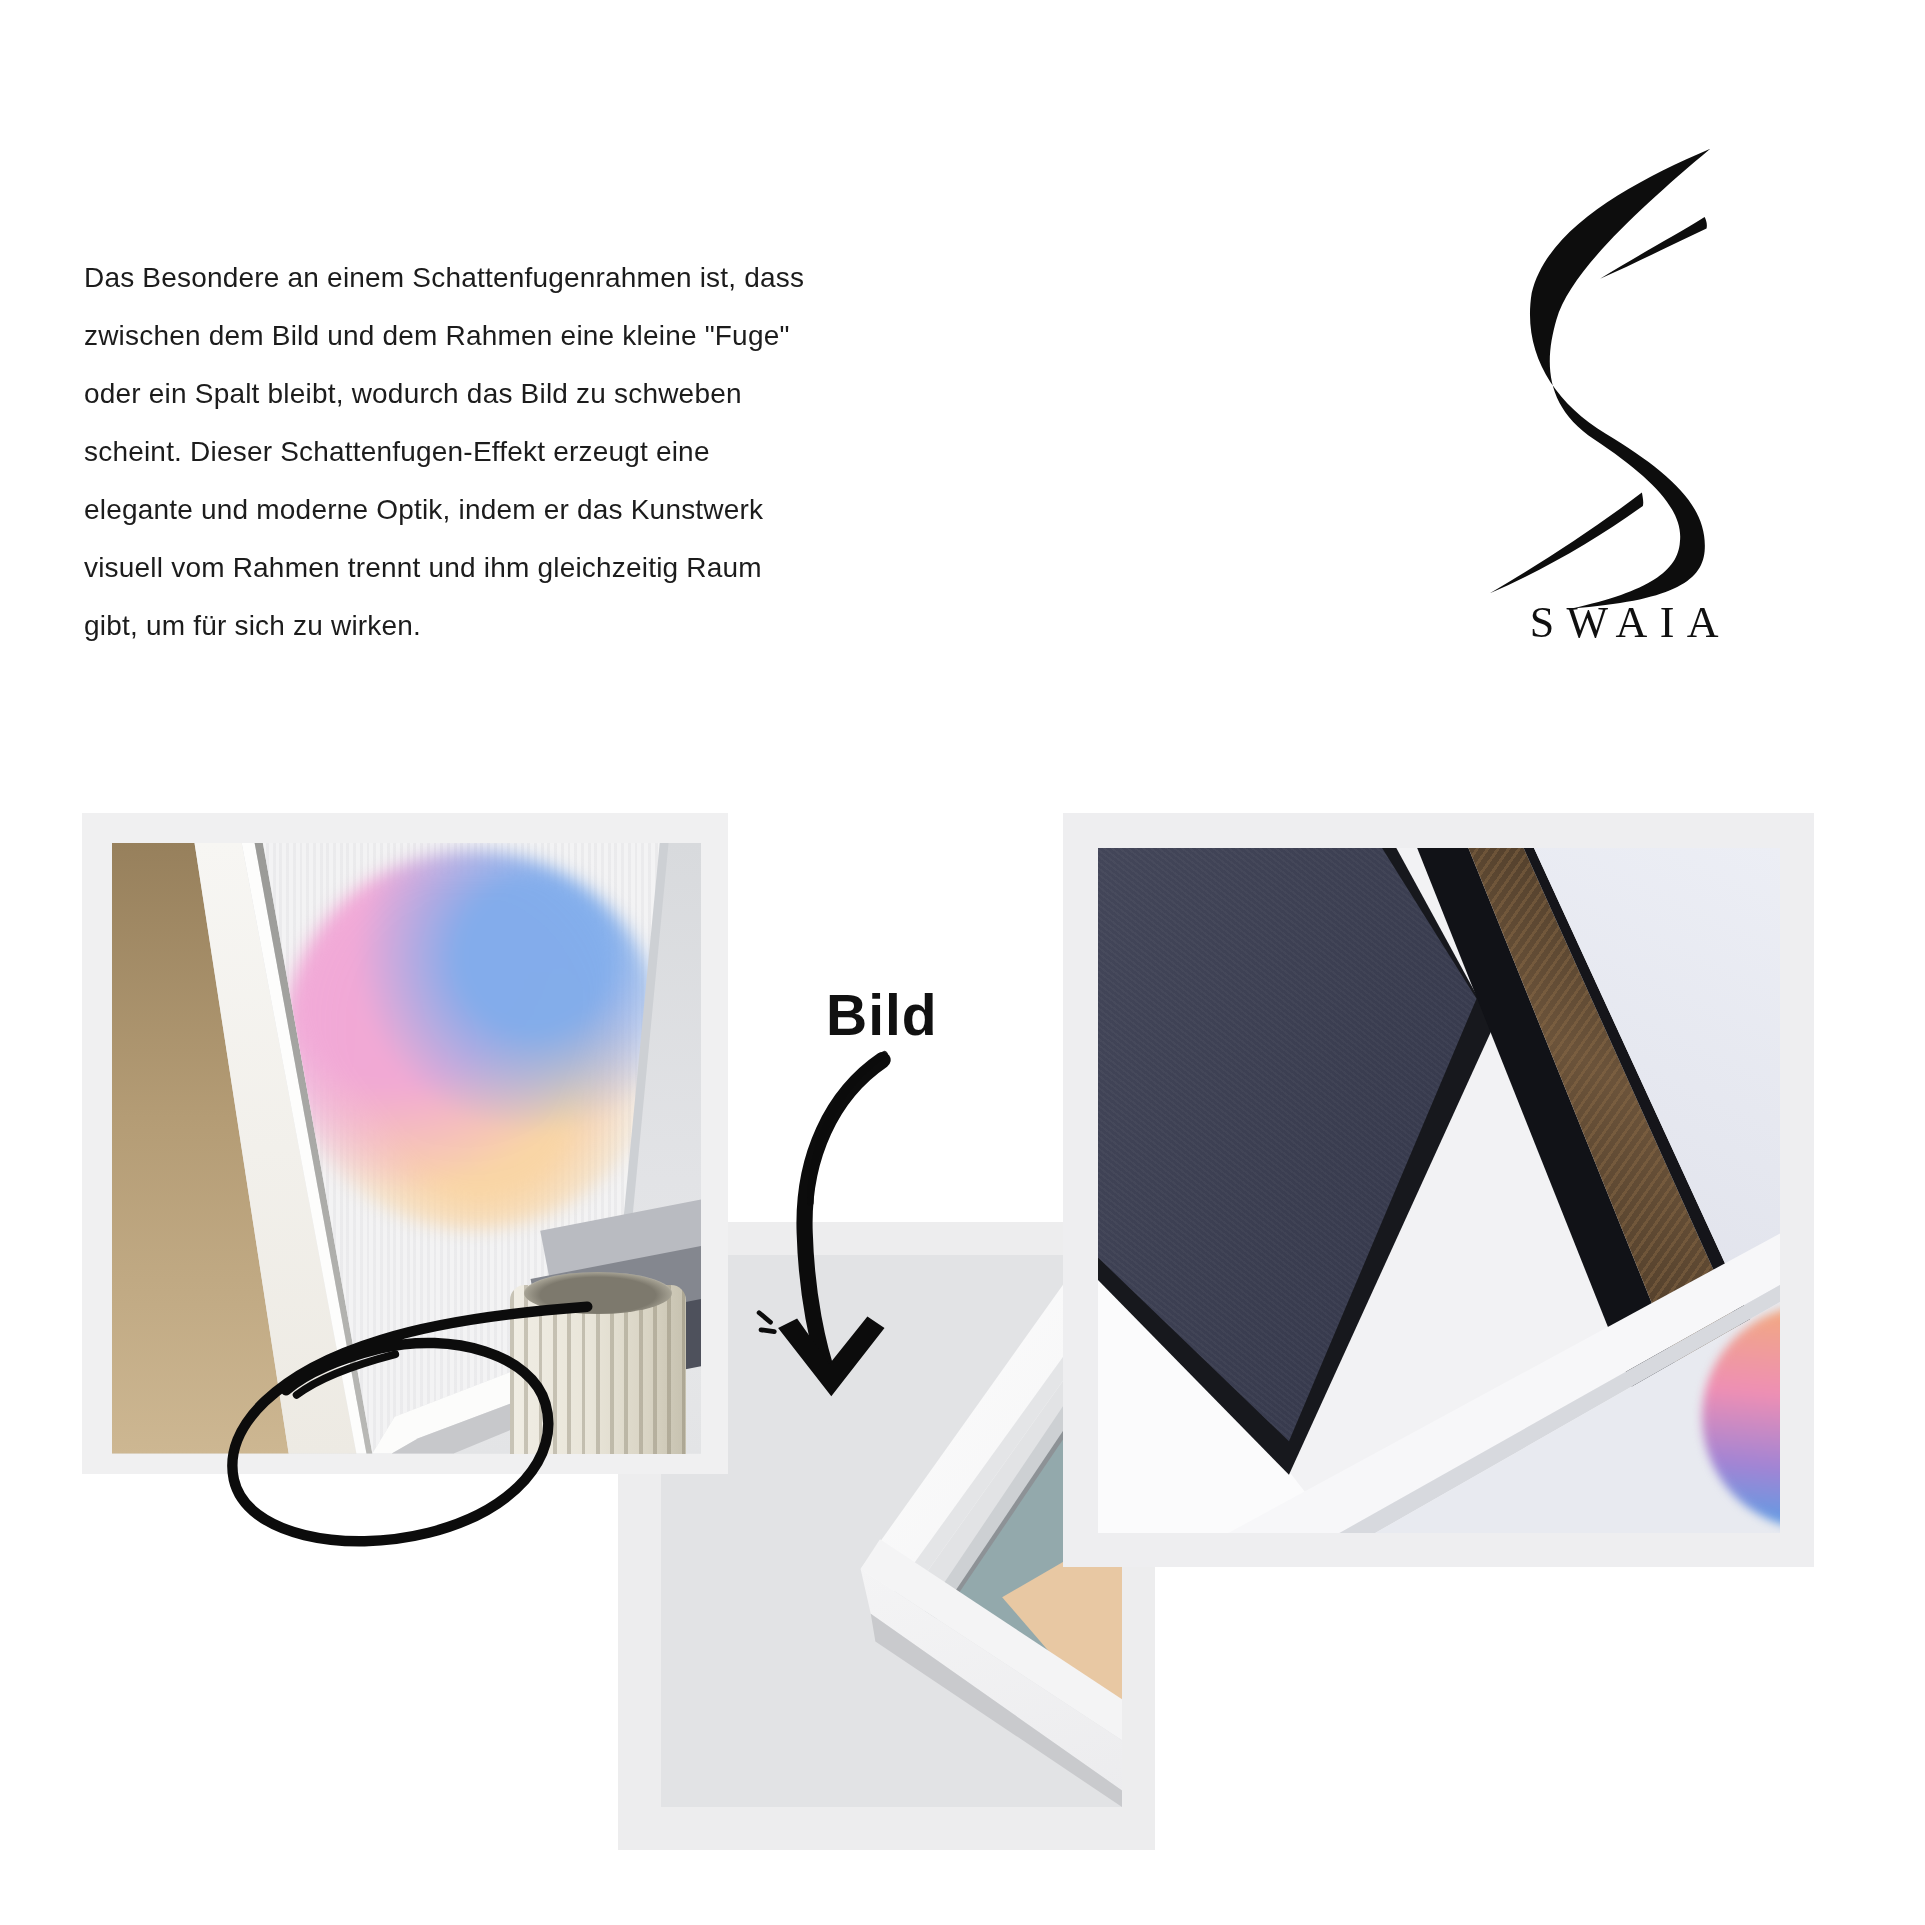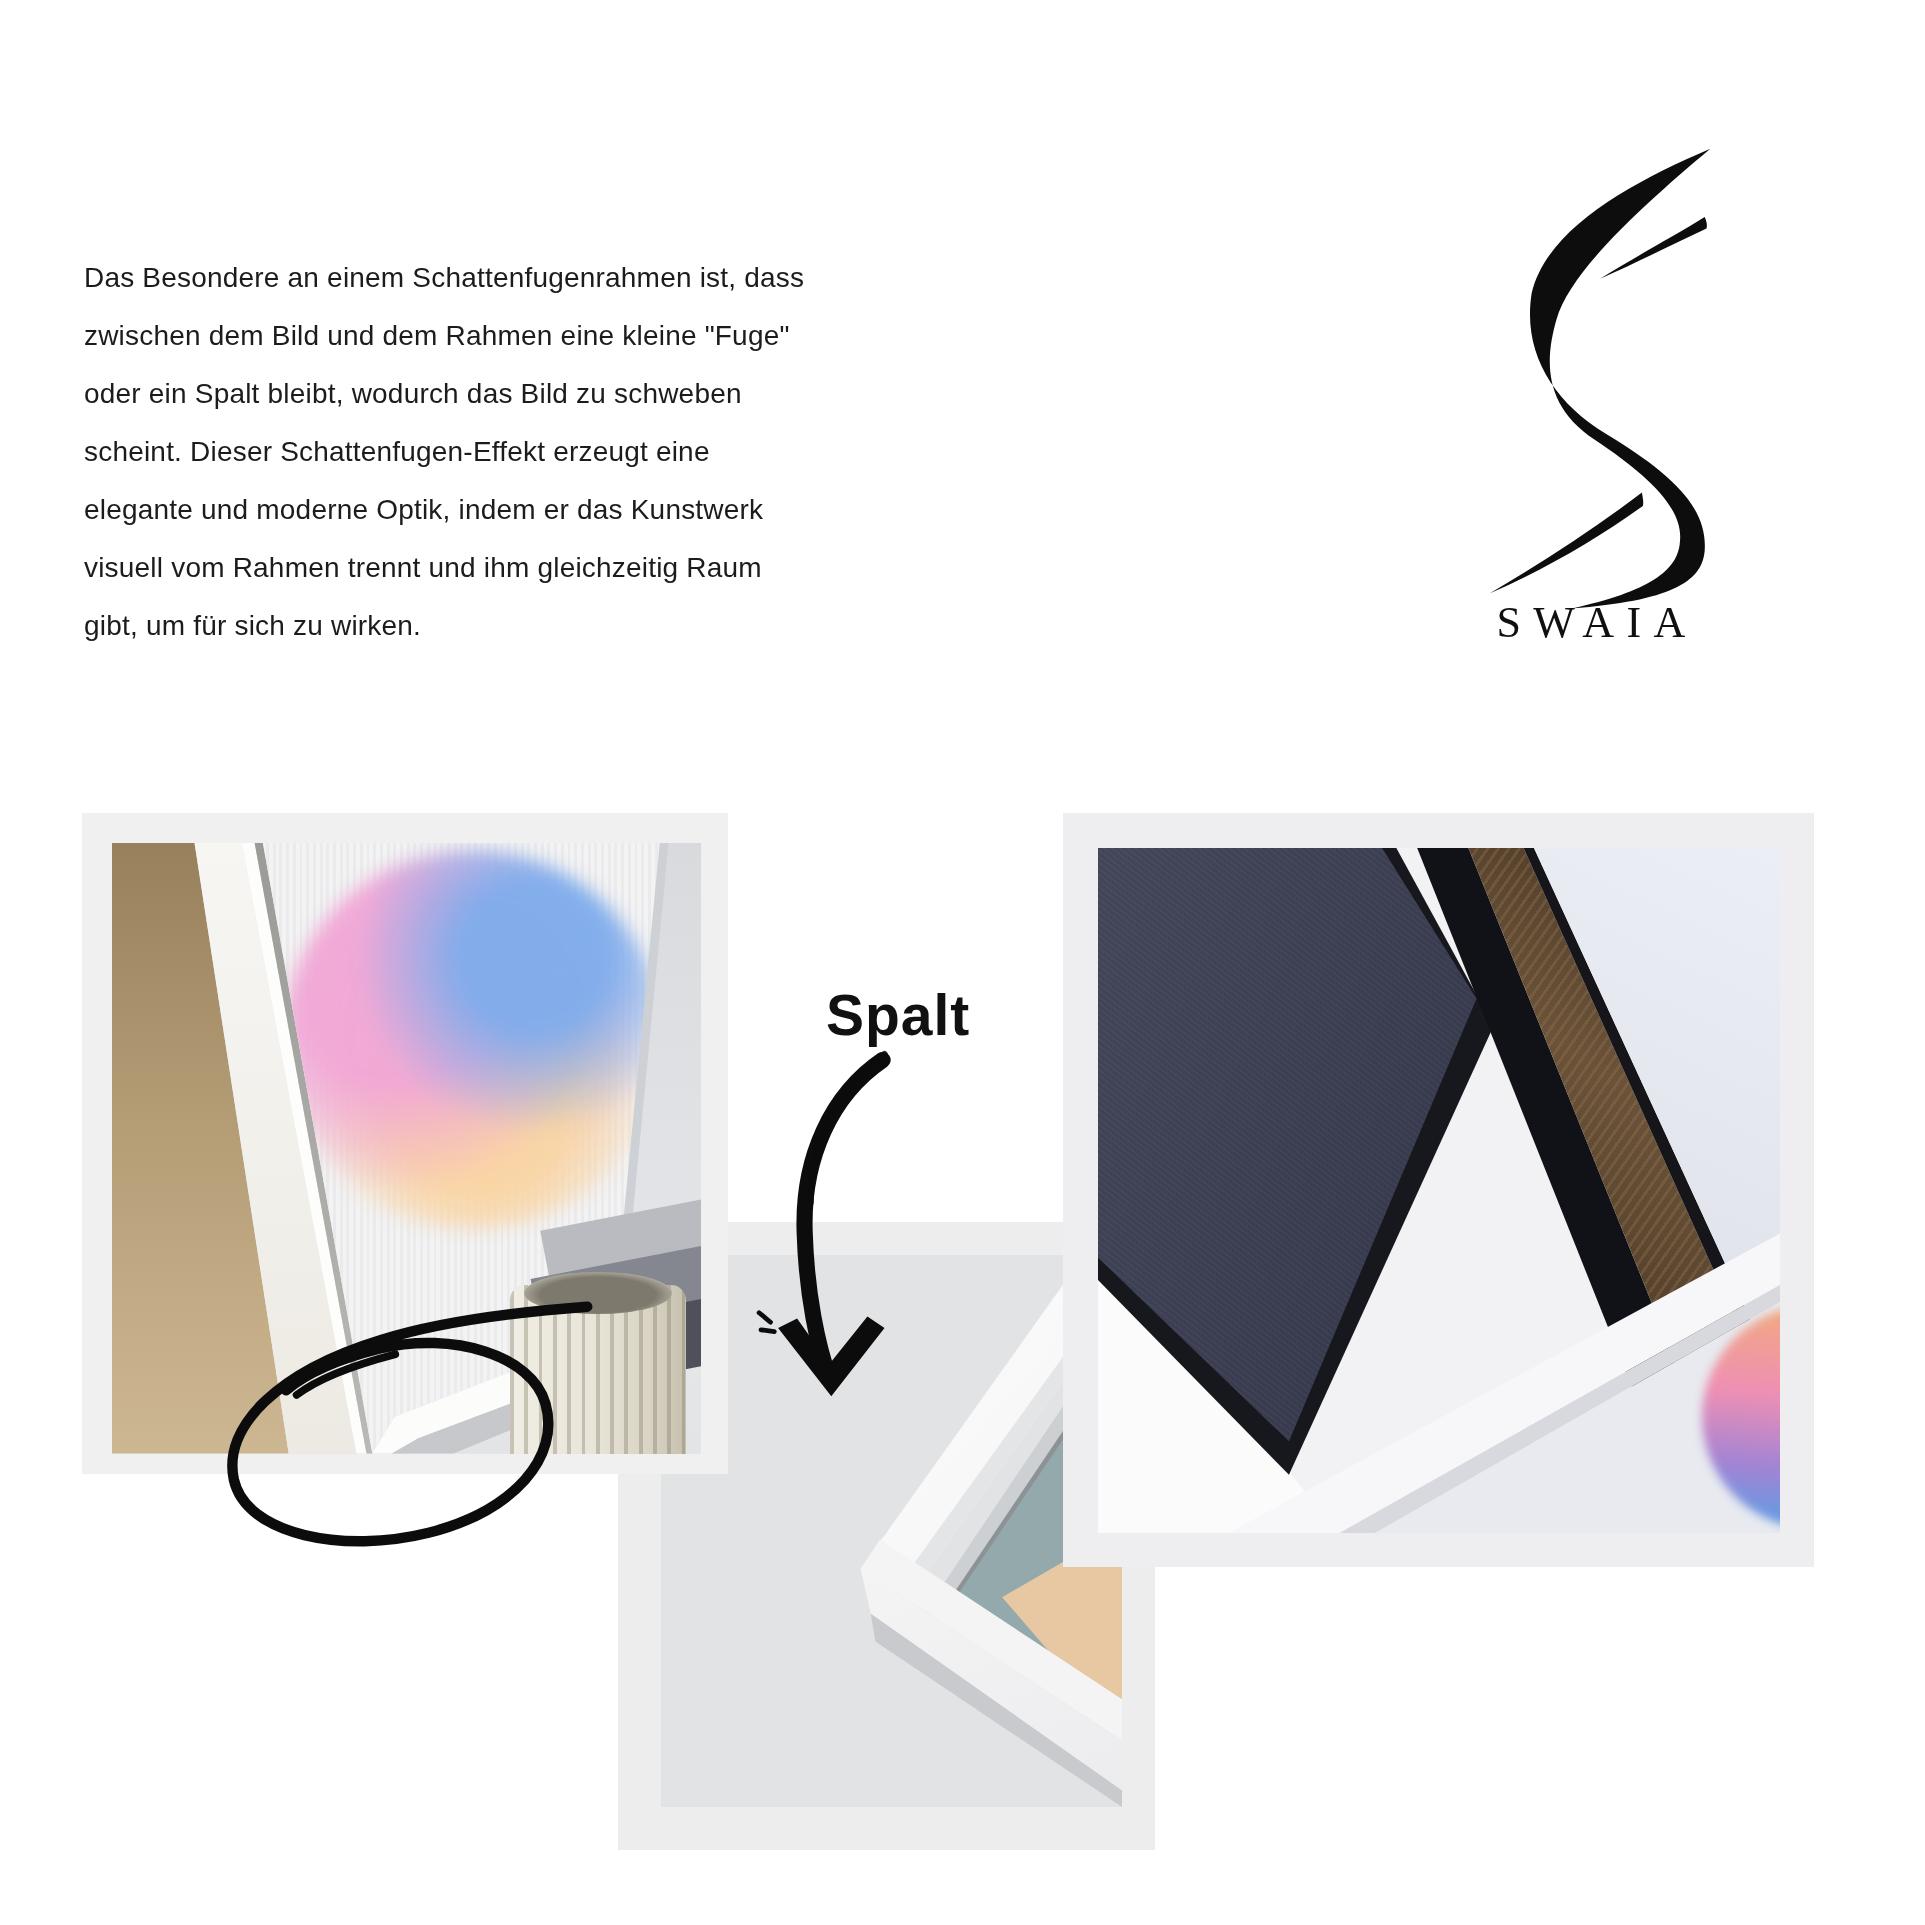--- a/index.html
+++ b/index.html
@@ -7,21 +7,21 @@
         font-family:"Liberation Sans", sans-serif;color:#141414;}
 
   
   .title{position:absolute;left:84px;top:118px;font-size:76px;line-height:1.0;
          font-weight:800;letter-spacing:-1px;color:#161616;white-space:nowrap;}
   .body-text{position:absolute;left:84px;top:221px;font-size:28px;line-height:58px;
              color:#1c1c1c;white-space:pre-line;letter-spacing:0.2px;}
 
   
   .logo-mark{position:absolute;left:1488px;top:133px;width:266px;height:495px;}
-  .logo-word{position:absolute;left:1484px;top:597px;width:247px;text-align:left;
+  .logo-word{position:absolute;left:1484px;top:597px;width:247px;text-align:right;
              font-family:"Liberation Serif", serif;font-size:44px;letter-spacing:12.4px;
              color:#101010;text-indent:12.4px;}
 
   
   .mat{position:absolute;background:#f0f0f1;}
   .mat-left{left:82px;top:813px;width:646px;height:661px;z-index:2;}
   .mat-mid{left:618px;top:1222px;width:537px;height:628px;background:#ededee;z-index:1;}
   .mat-right{left:1063px;top:813px;width:751px;height:754px;background:#eeeef0;z-index:2;}
   .photo{position:absolute;overflow:hidden;}
   .lp{left:30px;top:29.5px;width:589px;height:611px;}
@@ -194,21 +194,21 @@
     </div>
   </div>
 
   <svg class="svg-abs" style="left:112px;top:1263px;width:504px;height:304px;" viewBox="0 0 530 320" fill="none">
     <path d="M500,46 C420,52 340,63 283,81 C175,114 116,172 128,228
              C141,287 245,306 333,284 C423,261 472,204 456,148
              C442,97 358,72 282,90 C238,101 203,117 183,134" stroke="#0c0c0c" stroke-width="11" stroke-linecap="round"></path>
     <path d="M298,96 C252,108 216,122 194,139" stroke="#0c0c0c" stroke-width="8" stroke-linecap="round"></path>
   </svg>
 
-  <div class="fuge-label">Spalt</div>
+  <div class="fuge-label">Bild</div>
   <svg class="svg-abs" style="left:742px;top:1041px;width:209px;height:380px;" viewBox="0 0 220 400" fill="none">
     <path d="M148,20 C95,56 63,122 66,202 C68,268 80,322 92,356" stroke="#0c0c0c" stroke-width="17" stroke-linecap="round"></path>
     <path d="M150,14 C100,48 72,108 72,170" stroke="#0c0c0c" stroke-width="7" stroke-linecap="round" opacity=".85"></path>
     <path d="M94,374 L38,302 L58,292 L92,340 L132,290 L150,302 Z" fill="#0c0c0c"></path>
     <path d="M30,296 L18,286 M34,306 L20,304" stroke="#0c0c0c" stroke-width="5" stroke-linecap="round"></path>
   </svg>
 
 </div>
 
 

